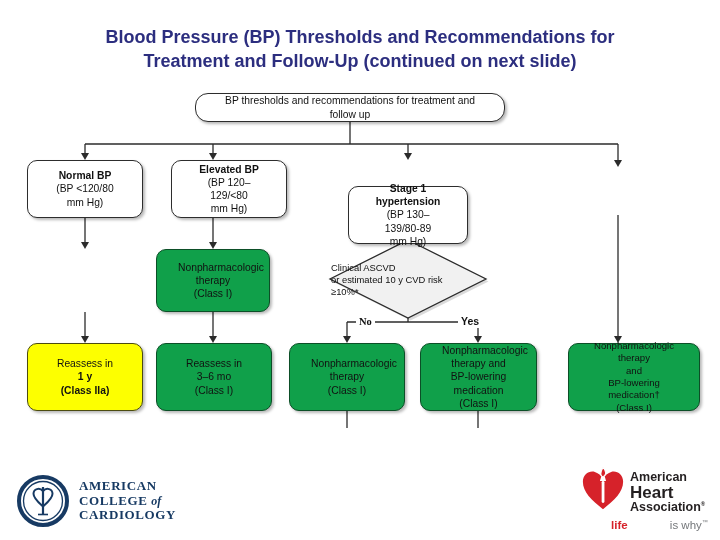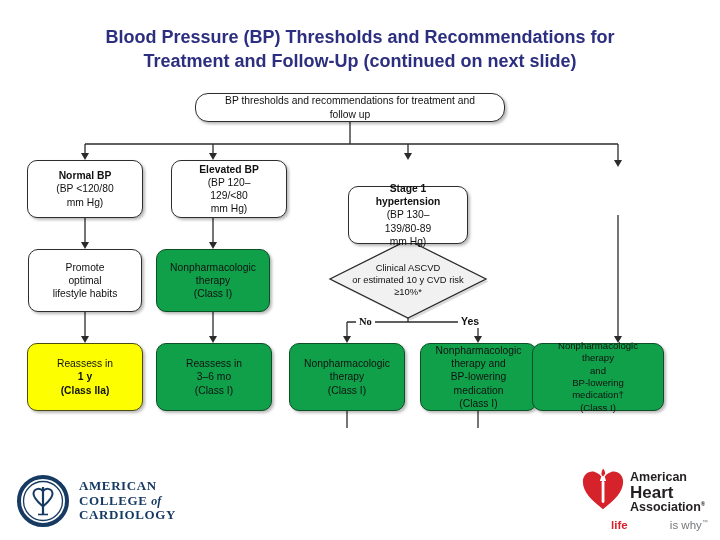--- a/index.html
+++ b/index.html
@@ -8,43 +8,43 @@
   .title{position:absolute;left:80px;top:26px;width:560px;text-align:center;
          font-size:18px;font-weight:bold;color:#2c2e7f;line-height:1.32;}
 
   .connectors{position:absolute;left:0;top:0;pointer-events:none;}
   .connectors .cline{stroke:#2b2b2b;stroke-width:1.3;fill:none;}
   .connectors .ah{fill:#2b2b2b;stroke:none;}
   .connectors .dshadow{fill:rgba(0,0,0,0.14);stroke:none;}
   .connectors .dmd{fill:#f1f1f1;stroke:#2b2b2b;stroke-width:1.3;}
 
   .fbox{position:absolute;box-sizing:border-box;border:1.5px solid #2d2d2d;border-radius:10px;
-        background:#fff;display:flex;flex-direction:column;align-items:center;justify-content:center;
+        background:#fff;display:flex;flex-direction:column;justify-content:center;
         text-align:center;font-size:10.3px;line-height:1.28;color:#111;
         box-shadow:2px 2px 3px rgba(0,0,0,0.28);padding:1px 21px;}
   .fbox .ln{display:block;}
   .strong{font-weight:bold;}
   .green{background:#10a04a;border-color:#0c4f27;}
   .yellow{background:#fdff00;border-color:#4c4c10;}
 
   .b-root{left:195px;top:93px;width:310px;height:29px;border-radius:13px;}
   .b-c1{left:27px;top:160px;width:116px;height:58px;}
   .b-c2{left:155px;top:160px;width:116px;height:58px;margin-left:16px;}
   .b-c3{left:348px;top:160px;width:120px;height:58px;margin-top:26px;}
   .b-c4{left:557px;top:167px;width:122px;height:48px;}
   .b-promote{left:28px;top:249px;width:114px;height:63px;}
   .b-nonpharm{left:156px;top:249px;width:114px;height:63px;}
   .b-o1{left:27px;top:343px;width:116px;height:68px;}
   .b-o2{left:156px;top:343px;width:116px;height:68px;}
   .b-o3{left:289px;top:343px;width:116px;height:68px;}
   .b-o4{left:420px;top:343px;width:117px;height:68px;}
-  .b-o5{left:532px;top:343px;width:132px;height:68px;font-size:9.6px;}
+  .b-o5{left:568px;top:343px;width:132px;height:68px;font-size:9.6px;}
 
   .decision-text{position:absolute;left:331px;top:258px;width:154px;height:44px;
-      display:flex;flex-direction:column;align-items:center;justify-content:center;
+      display:flex;flex-direction:column;align-items:flex-start;justify-content:center;
       text-align:center;font-size:9.4px;line-height:1.3;color:#111;}
   .decision-text span{display:block;}
 
   .branch-label{position:absolute;background:#fff;font-size:10.5px;font-weight:bold;
       color:#111;padding:0 3px;line-height:13px;}
   .lbl-no{left:356px;top:315px;font-family:Liberation Serif, serif;}
   .lbl-yes{left:423px;top:315px;margin-left:35px;}
 
   .acc{position:absolute;left:16px;top:474px;display:flex;align-items:center;gap:9px;}
   .acc-text{font-family:"Liberation Serif",serif;color:#173a63;font-weight:bold;
@@ -125,24 +125,20 @@
     <span class="ln strong">Elevated BP</span>
     <span class="ln">(BP 120–129/&lt;80</span>
     <span class="ln">mm Hg)</span>
   </div>
   <div class="fbox b-c3">
     <span class="ln strong">Stage 1 hypertension</span>
     <span class="ln">(BP 130–139/80-89</span>
     <span class="ln">mm Hg)</span>
   </div>
 
-  <div class="fbox b-promote">
-    <span class="ln">Promote optimal</span>
-    <span class="ln">lifestyle habits</span>
-  </div>
   <div class="fbox green b-nonpharm">
     <span class="ln">Nonpharmacologic</span>
     <span class="ln">therapy</span>
     <span class="ln">(Class I)</span>
   </div>
 
   <div class="decision-text">
     <span>Clinical ASCVD</span>
     <span>or estimated 10 y CVD risk</span>
     <span>≥10%*</span>

